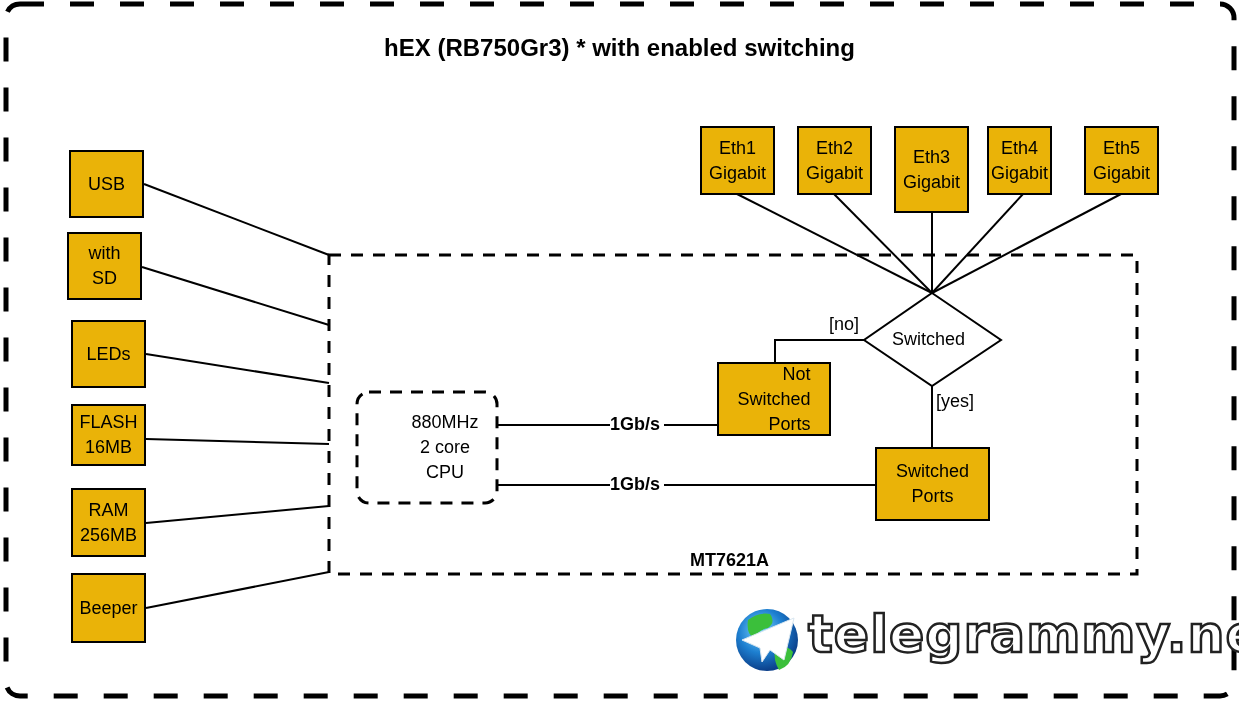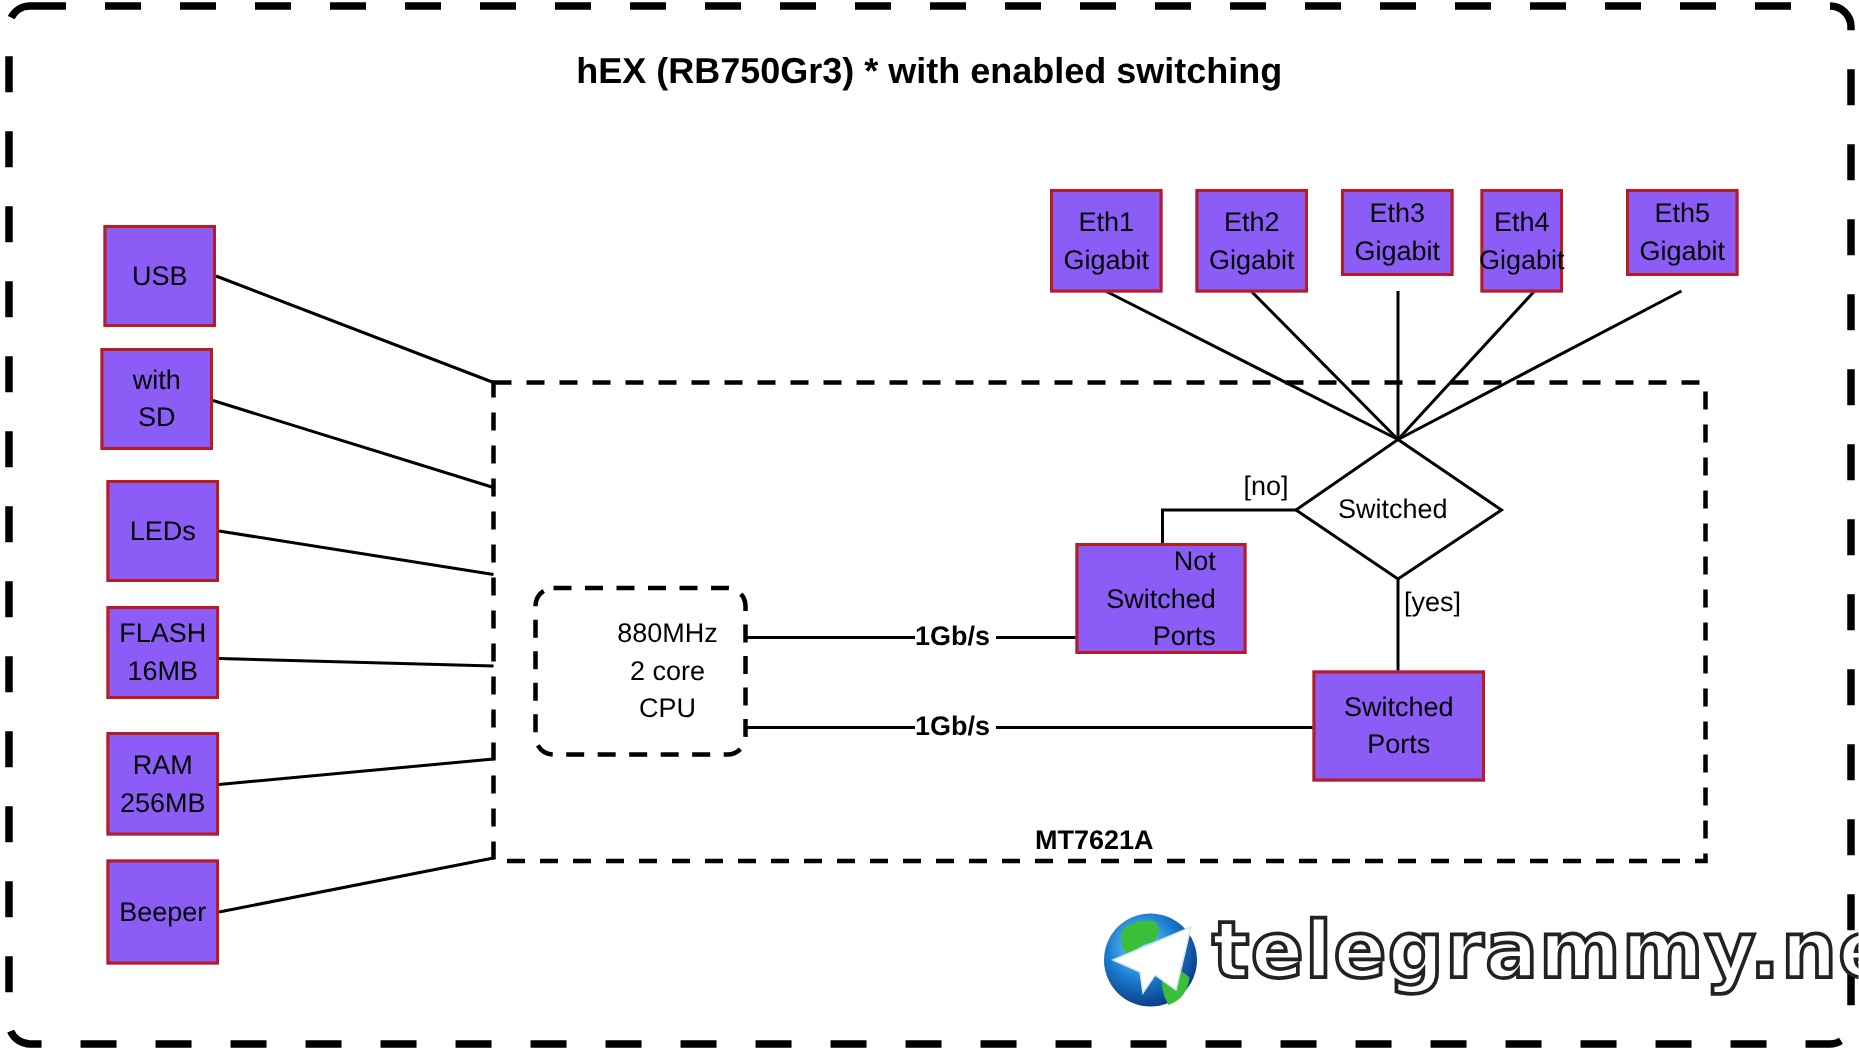--- a/index.html
+++ b/index.html
@@ -1,19 +1,19 @@
 <!DOCTYPE html>
 <html><head>
 <meta charset="utf-8">
 <style>
   html, body { margin: 0; padding: 0; background: #ffffff; }
   body { width: 1239px; height: 701px; position: relative; overflow: hidden;
          font-family: "Liberation Sans", sans-serif; color: #000; }
   svg { position: absolute; left: 0; top: 0; }
-  .box { position: absolute; border: 2px solid #b91c1c; background: #8b5cf6; box-sizing: border-box;
+  .box { position: absolute; border: 2px solid #000000; background: #eab308; box-sizing: border-box;
          display: flex; align-items: center; justify-content: center; text-align: center;
          font-size: 18px; line-height: 25px; white-space: pre-line; }
   .lbl { position: absolute; font-size: 18px; white-space: nowrap; }
   .bold { font-weight: bold; }
   .title { position: absolute; left: 0; width: 1239px; top: 34px; text-align: center; font-weight: bold; font-size: 24px; }
   .wm-text { position: absolute; left: 808px; top: 604px; font-size: 52px; font-weight: bold;
              color: #fff; -webkit-text-stroke: 2.5px #222; letter-spacing: 1px; font-family: "DejaVu Sans", sans-serif; }
 </style>
 </head>
 <body>
@@ -83,25 +83,25 @@
 2 core
 CPU</div>
 
 <div class="lbl bold" style="left:610px;top:414px;">1Gb/s</div>
 <div class="lbl bold" style="left:610px;top:474px;">1Gb/s</div>
 
 <div class="box" style="left:700px;top:126px;width:75px;height:69px;">Eth1
 Gigabit</div>
 <div class="box" style="left:797px;top:126px;width:75px;height:69px;">Eth2
 Gigabit</div>
-<div class="box" style="left:894px;top:126px;width:75px;height:58px;">Eth3
+<div class="box" style="left:894px;top:126px;width:75px;height:87px;">Eth3
 Gigabit</div>
-<div class="box" style="left:987px;top:126px;width:55px;height:69px;">Eth4
+<div class="box" style="left:987px;top:126px;width:65px;height:69px;">Eth4
 Gigabit</div>
-<div class="box" style="left:1084px;top:126px;width:75px;height:58px;">Eth5
+<div class="box" style="left:1084px;top:126px;width:75px;height:69px;">Eth5
 Gigabit</div>
 
 <div class="lbl" style="left:892px;top:329px;">Switched</div>
 <div class="lbl" style="left:829px;top:314px;">[no]</div>
 <div class="lbl" style="left:936px;top:391px;">[yes]</div>
 
 <div class="box" style="left:717px;top:362px;width:114px;height:74px;text-align:right;">Not
 Switched
 Ports</div>
 <div class="box" style="left:875px;top:447px;width:115px;height:74px;">Switched

